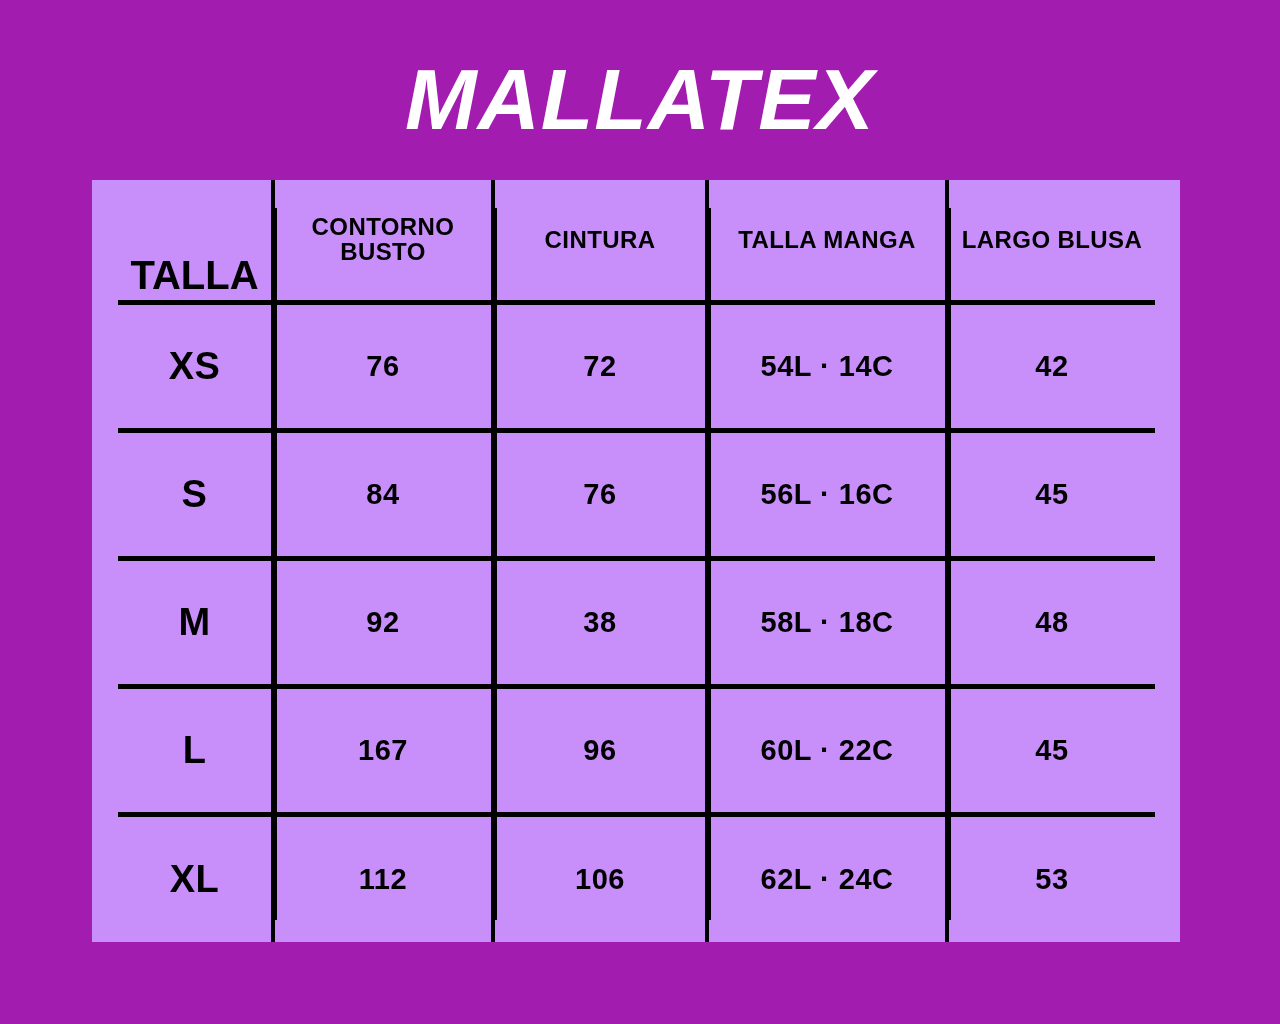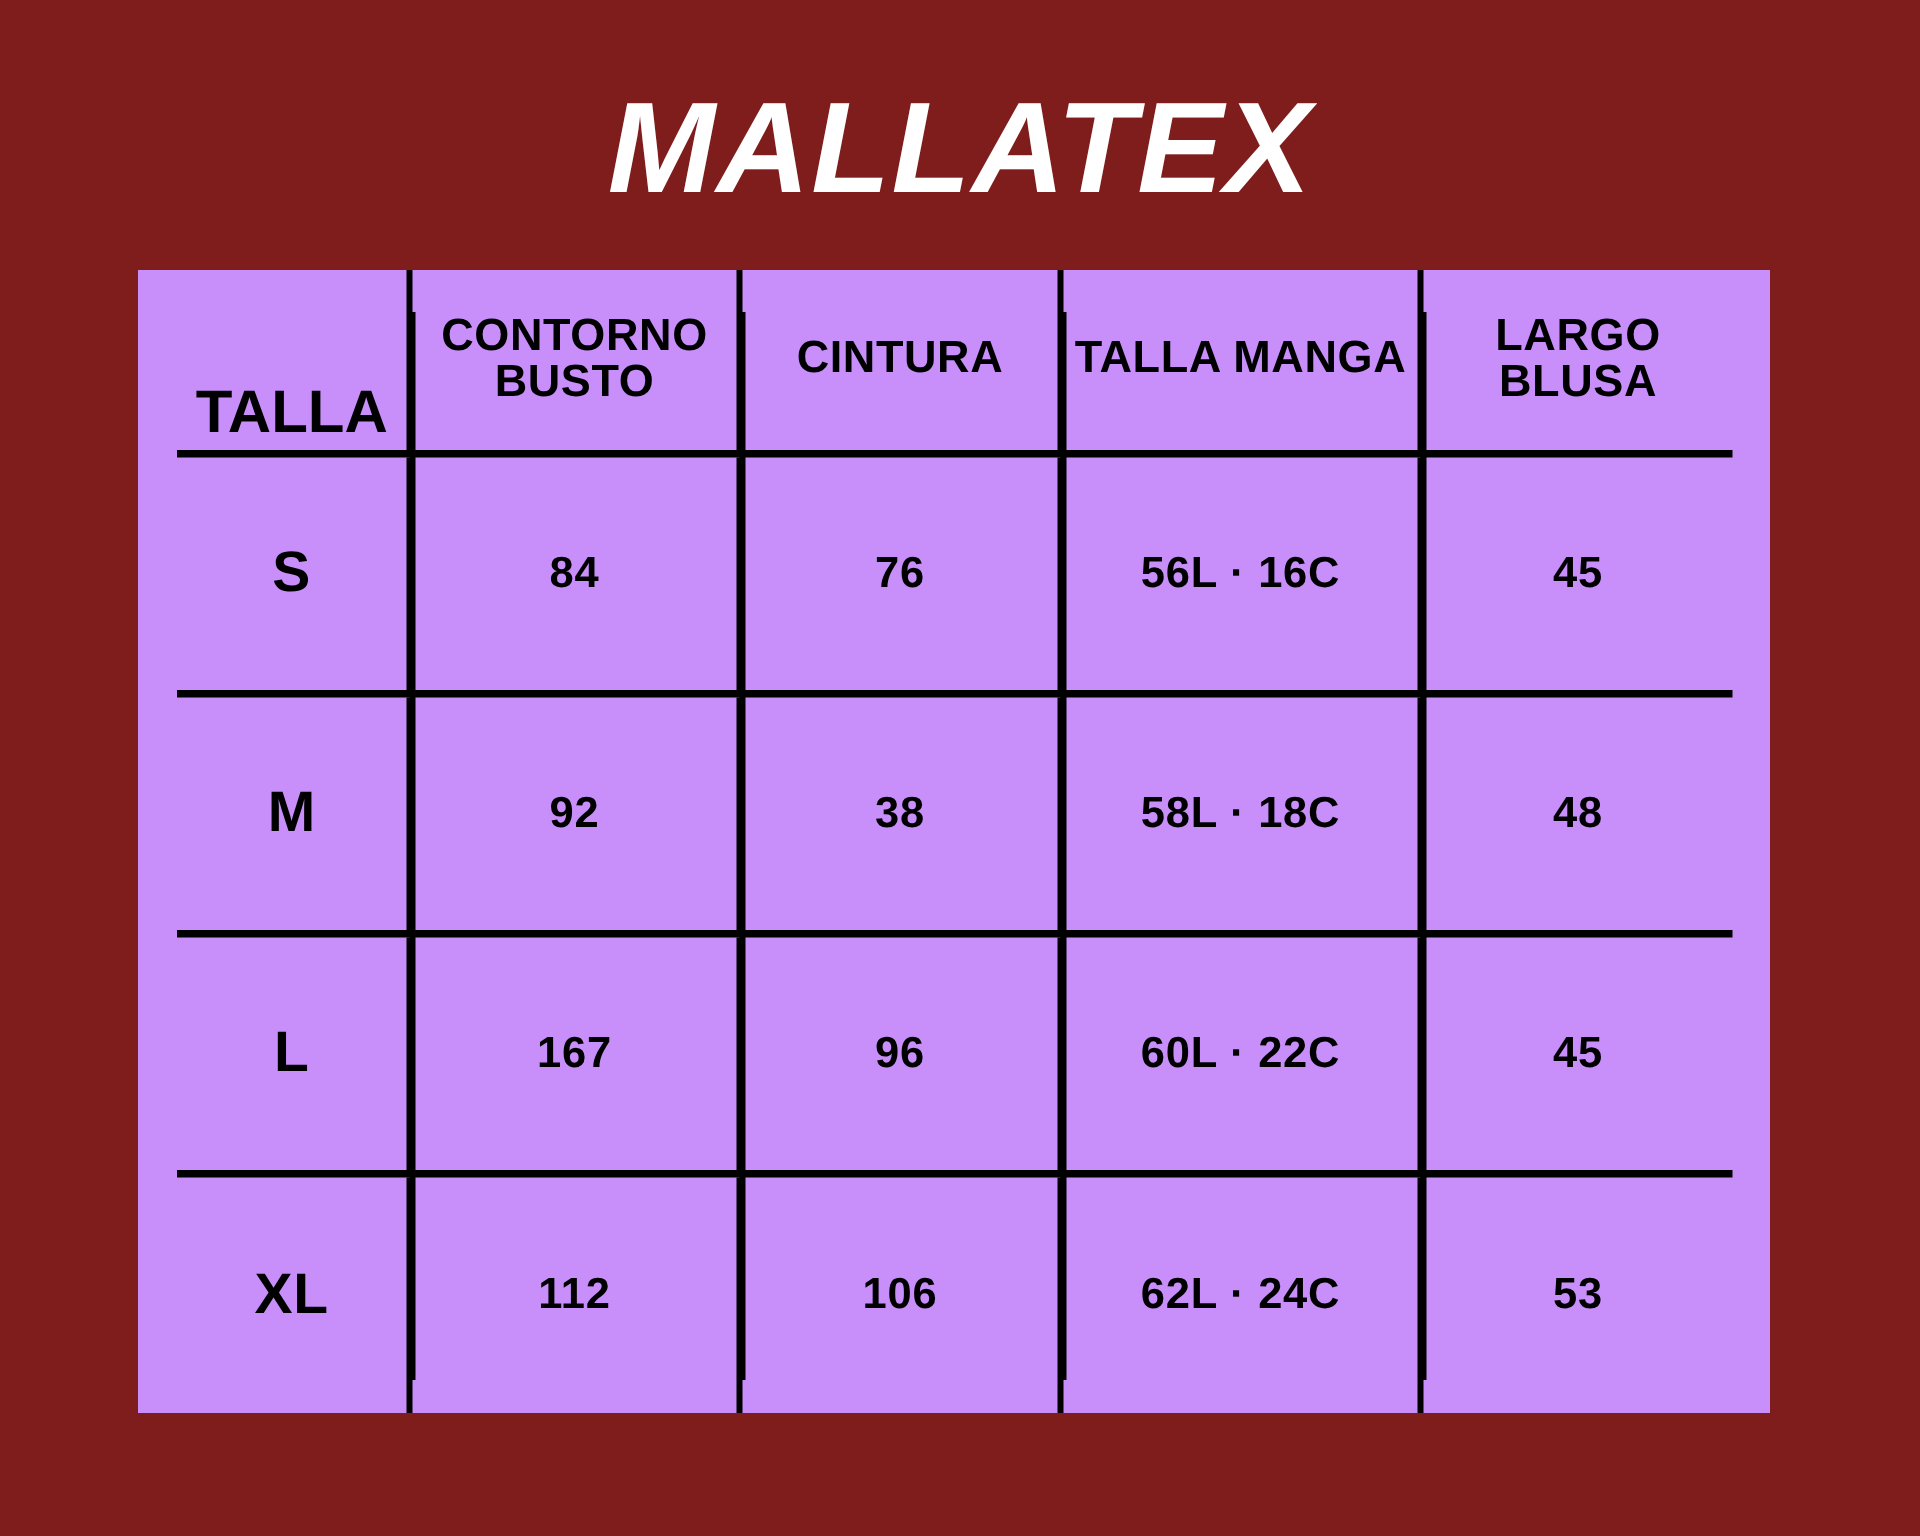--- a/index.html
+++ b/index.html
@@ -12,21 +12,21 @@
     width: 1280px;
     height: 1024px;
     overflow: hidden;
     font-family: "Liberation Sans", "DejaVu Sans", sans-serif;
     position: relative;
   }
 
   .stage {
     position: absolute;
     inset: 0;
-    background: #7f1d1d;
+    background: #a21caf;
   }
 
   
   .brand-title {
     position: absolute;
     left: 0;
     top: 56px;
     width: 1280px;
     text-align: center;
     color: #ffffff;
@@ -91,21 +91,21 @@
     line-height: 1.02;
     letter-spacing: 0.4px;
   }
   .size-table thead th.h-talla {
     font-size: 40px;
     letter-spacing: 0px;
     vertical-align: bottom;
     padding-bottom: 4px;
   }
   .size-table thead th.h-small {
-    font-size: 30px;
+    font-size: 24px;
   }
 
   
   .size-table tbody tr { height: 125px; }
   .size-table tbody tr + tr td {
     border-top: 5px solid #000000;
   }
   .size-table tbody td.size-label {
     font-size: 38px;
     font-weight: 700;
@@ -158,20 +158,27 @@
           <th class="h-talla sep">TALLA</th>
           <th class="h-small sep">CONTORNO BUSTO</th>
           <th class="h-small sep">CINTURA</th>
           <th class="h-small sep">TALLA MANGA</th>
           <th class="h-small">LARGO BLUSA</th>
         </tr>
       </thead>
 
       <tbody>
         <tr>
+          <td class="size-label sep">XS</td>
+          <td class="measure sep">76</td>
+          <td class="measure sep">72</td>
+          <td class="measure sep">54L · 14C</td>
+          <td class="measure">42</td>
+        </tr>
+        <tr>
           <td class="size-label sep">S</td>
           <td class="measure sep">84</td>
           <td class="measure sep">76</td>
           <td class="measure sep">56L · 16C</td>
           <td class="measure">45</td>
         </tr>
         <tr>
           <td class="size-label sep">M</td>
           <td class="measure sep">92</td>
           <td class="measure sep">38</td>

